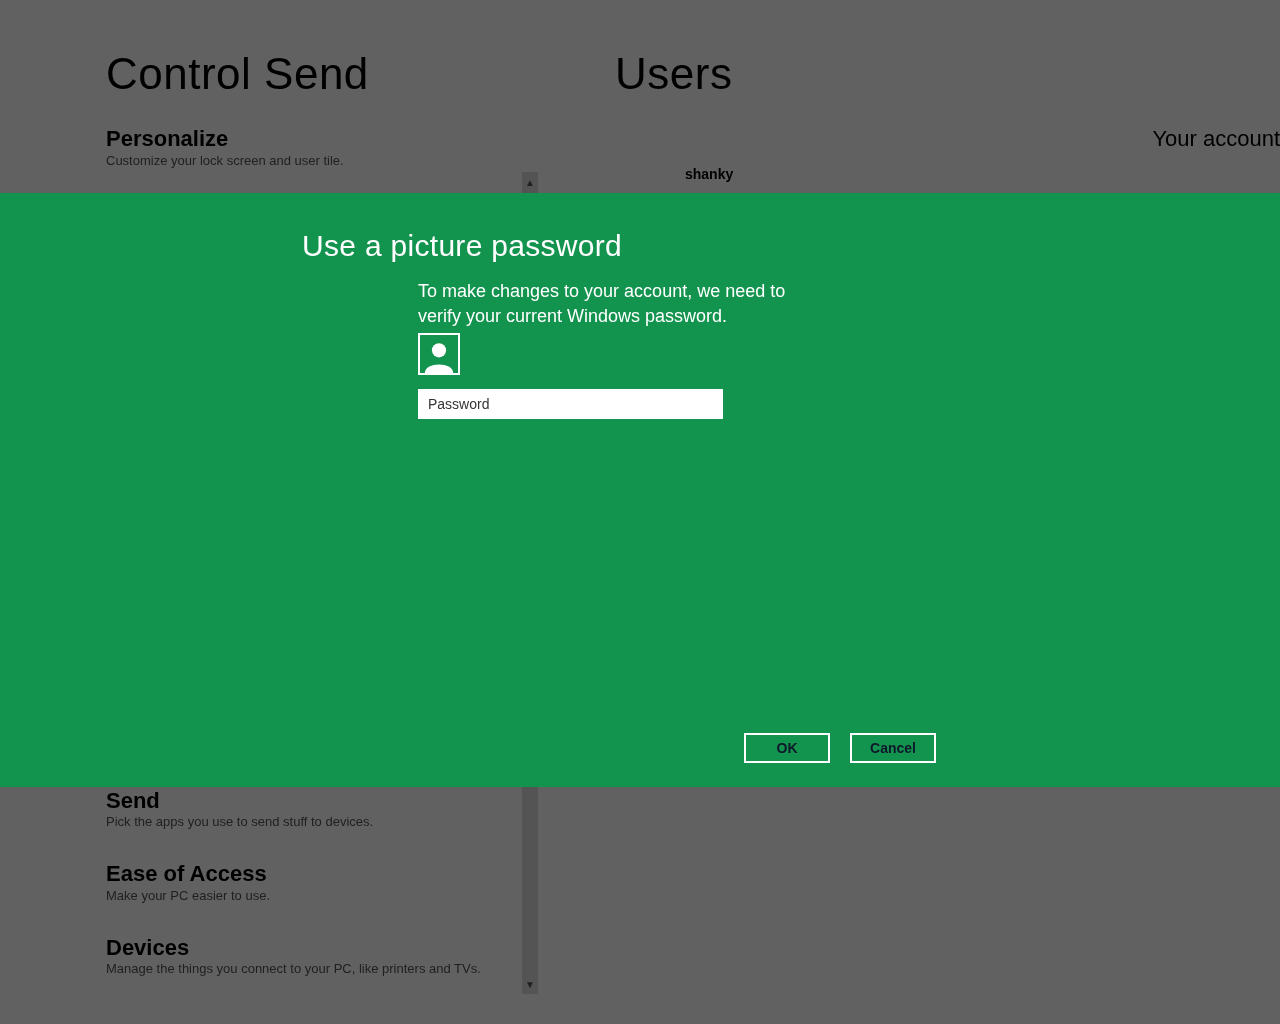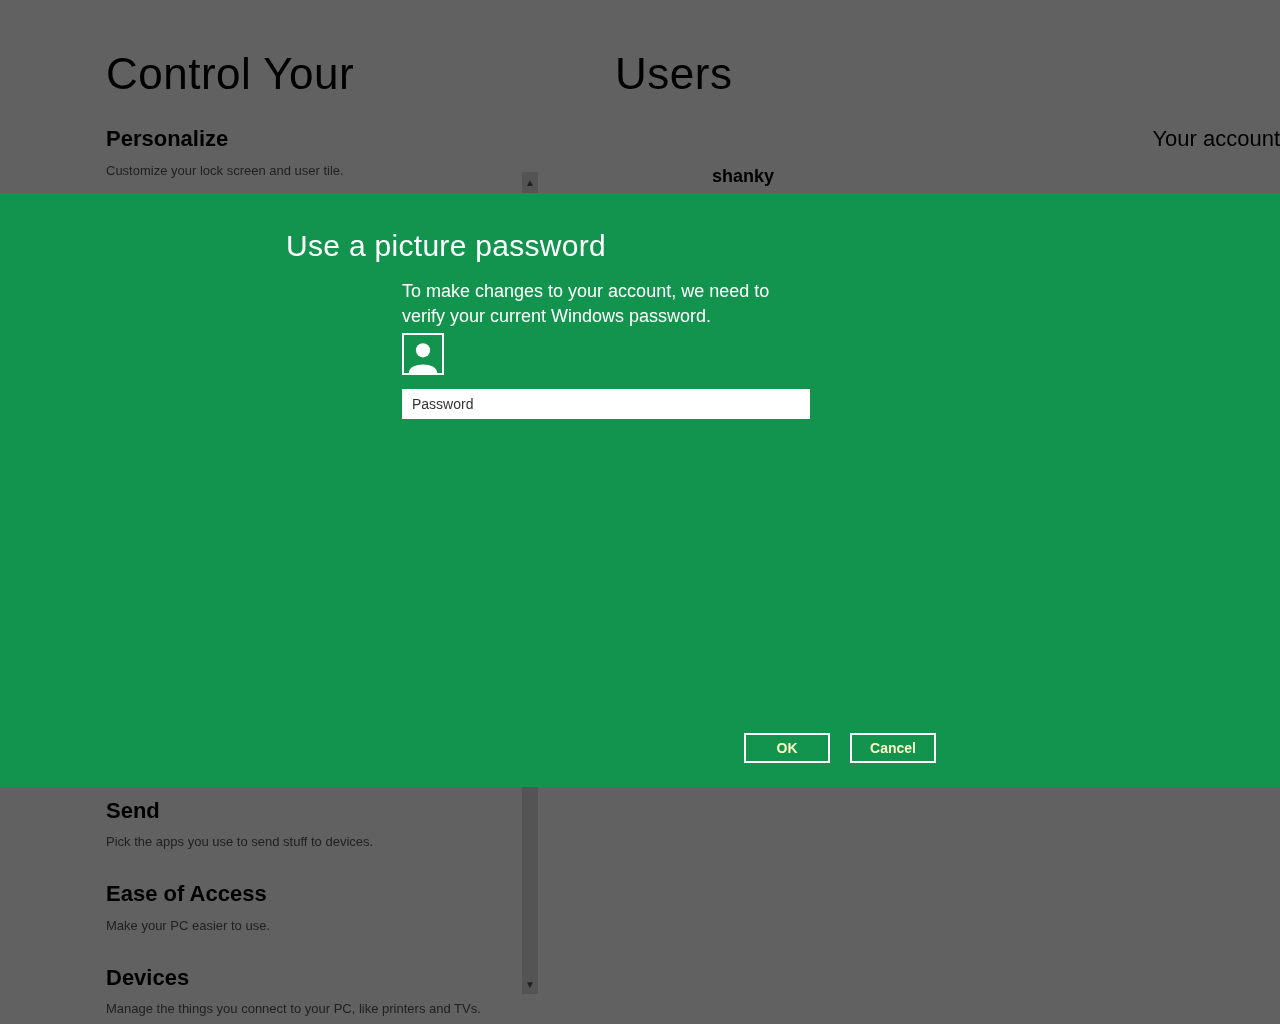--- a/index.html
+++ b/index.html
@@ -44,32 +44,32 @@
       margin-bottom: 32px;
     }
     .opt-title {
       font-size: 22px;
       font-weight: 700;
       line-height: 1.2;
     }
     .opt-sub {
       font-size: 13px;
       color: #555;
-      margin-top: 10px;
+      margin-top: 0;
     }
     .section-label {
       font-size: 22px;
       font-weight: 400;
       margin-bottom: 14px;
       text-align: right;
     }
     .account-name {
-      font-size: 18px;
+      font-size: 14px;
       font-weight: 700;
-      margin-left: 97px;
+      margin-left: 70px;
     }
 
     
     .sb-track {
       position: absolute;
       top: 122px;
       bottom: 30px;
       right: 2px;
       width: 16px;
       background: #dcdcdc;
@@ -103,20 +103,21 @@
     }
 
     
     .modal {
       position: absolute;
       left: 0; right: 0;
       top: 193px;
       height: 594px;
       background: #13944e;
       color: #ffffff;
+      padding-left: 16px;
     }
     .modal-inner {
       position: relative;
       width: 100%;
       height: 100%;
     }
     .modal-title {
       position: absolute;
       top: 36px;
       left: 286px;
@@ -153,21 +154,21 @@
       position: absolute;
       top: 150px;
       left: 455px;
       font-size: 16px;
       color: #ffffff;
     }
     .pw-input {
       position: absolute;
       top: 196px;
       left: 402px;
-      width: 408px;
+      width: 305px;
       height: 30px;
       background: #ffffff;
       border: none;
       padding: 0 10px;
       font-size: 14px;
       color: #000;
       outline: none;
     }
     .pw-input::placeholder {
       color: #333;
@@ -177,33 +178,33 @@
       bottom: 24px;
       right: 344px;
       display: flex;
       gap: 20px;
     }
     .btn {
       min-width: 86px;
       height: 30px;
       background: transparent;
       border: 2px solid #ffffff;
-      color: #fef9c3;
+      color: #0f172a;
       font-size: 14px;
       font-weight: 600;
       cursor: pointer;
       padding: 0 18px;
     }
   </style>
 </head>
 <body>
 
 <div class="bg">
   <div class="left-col">
-    <div class="h1">Control Your</div>
+    <div class="h1">Control Send</div>
 
     <div class="opt">
       <div class="opt-title">Personalize</div>
       <div class="opt-sub">Customize your lock screen and user tile.</div>
     </div>
 
     <div style="height:588px"></div>
 
     <div class="opt">
       <div class="opt-title">Send</div>

